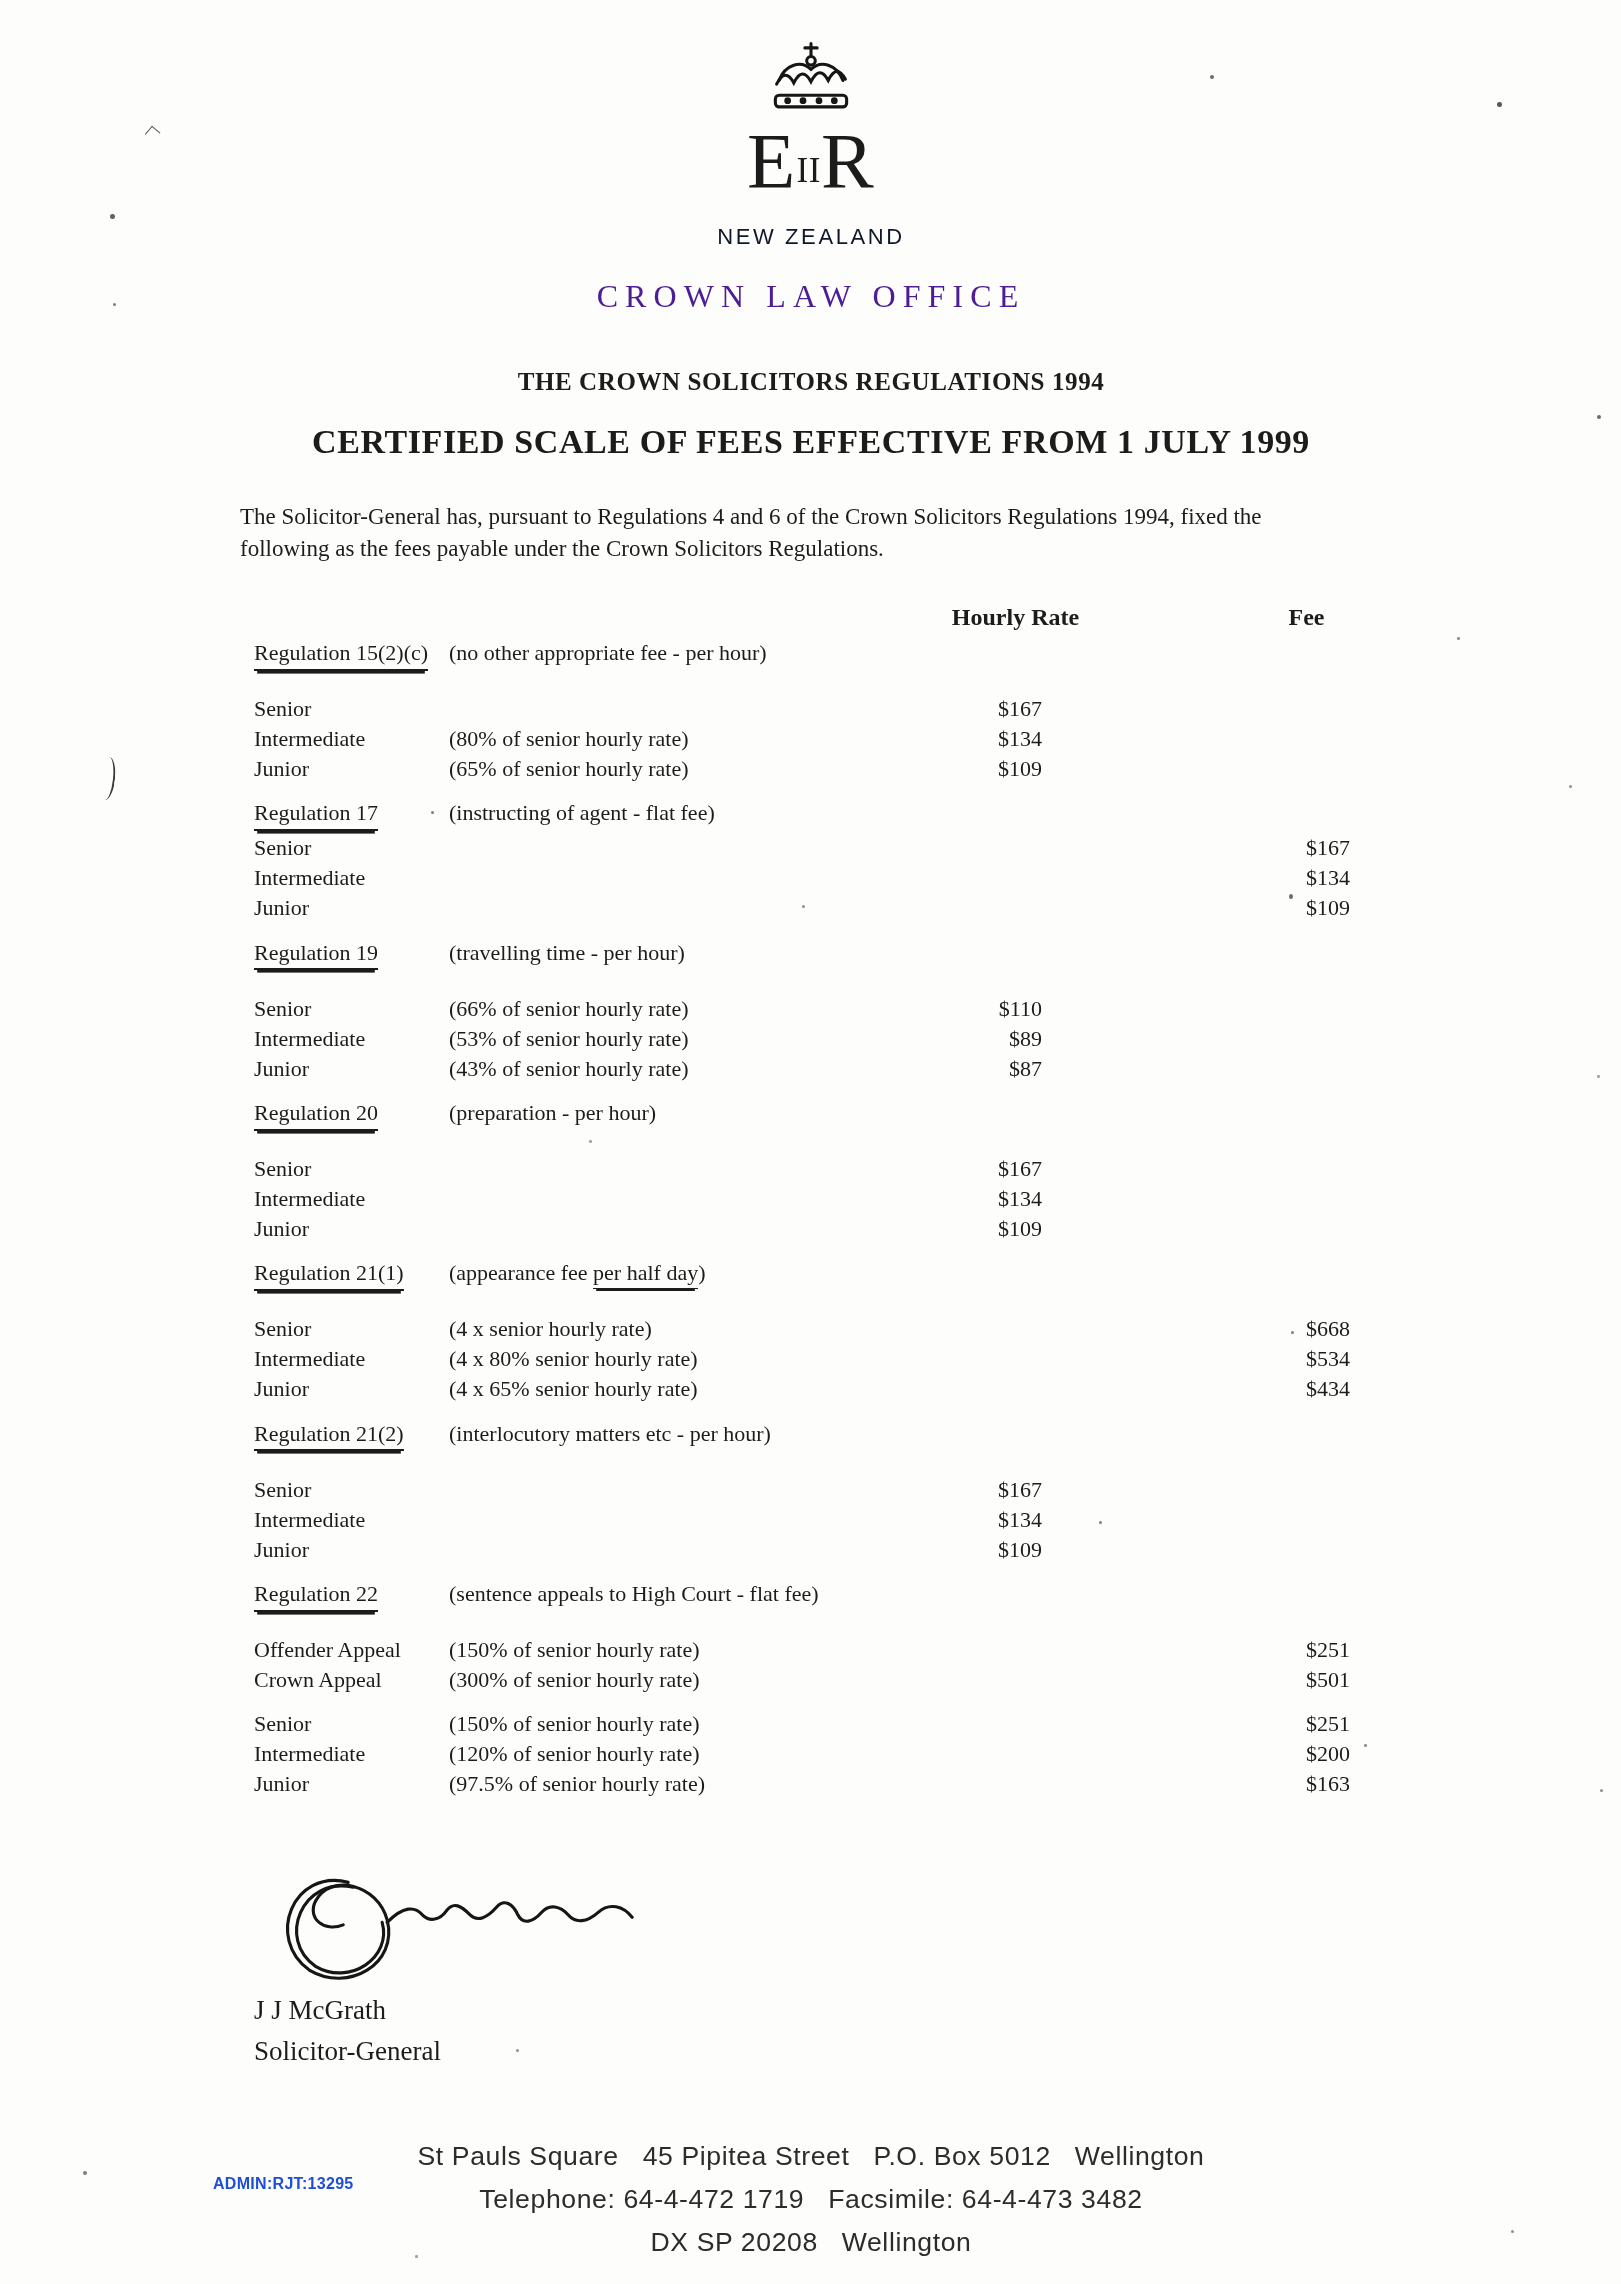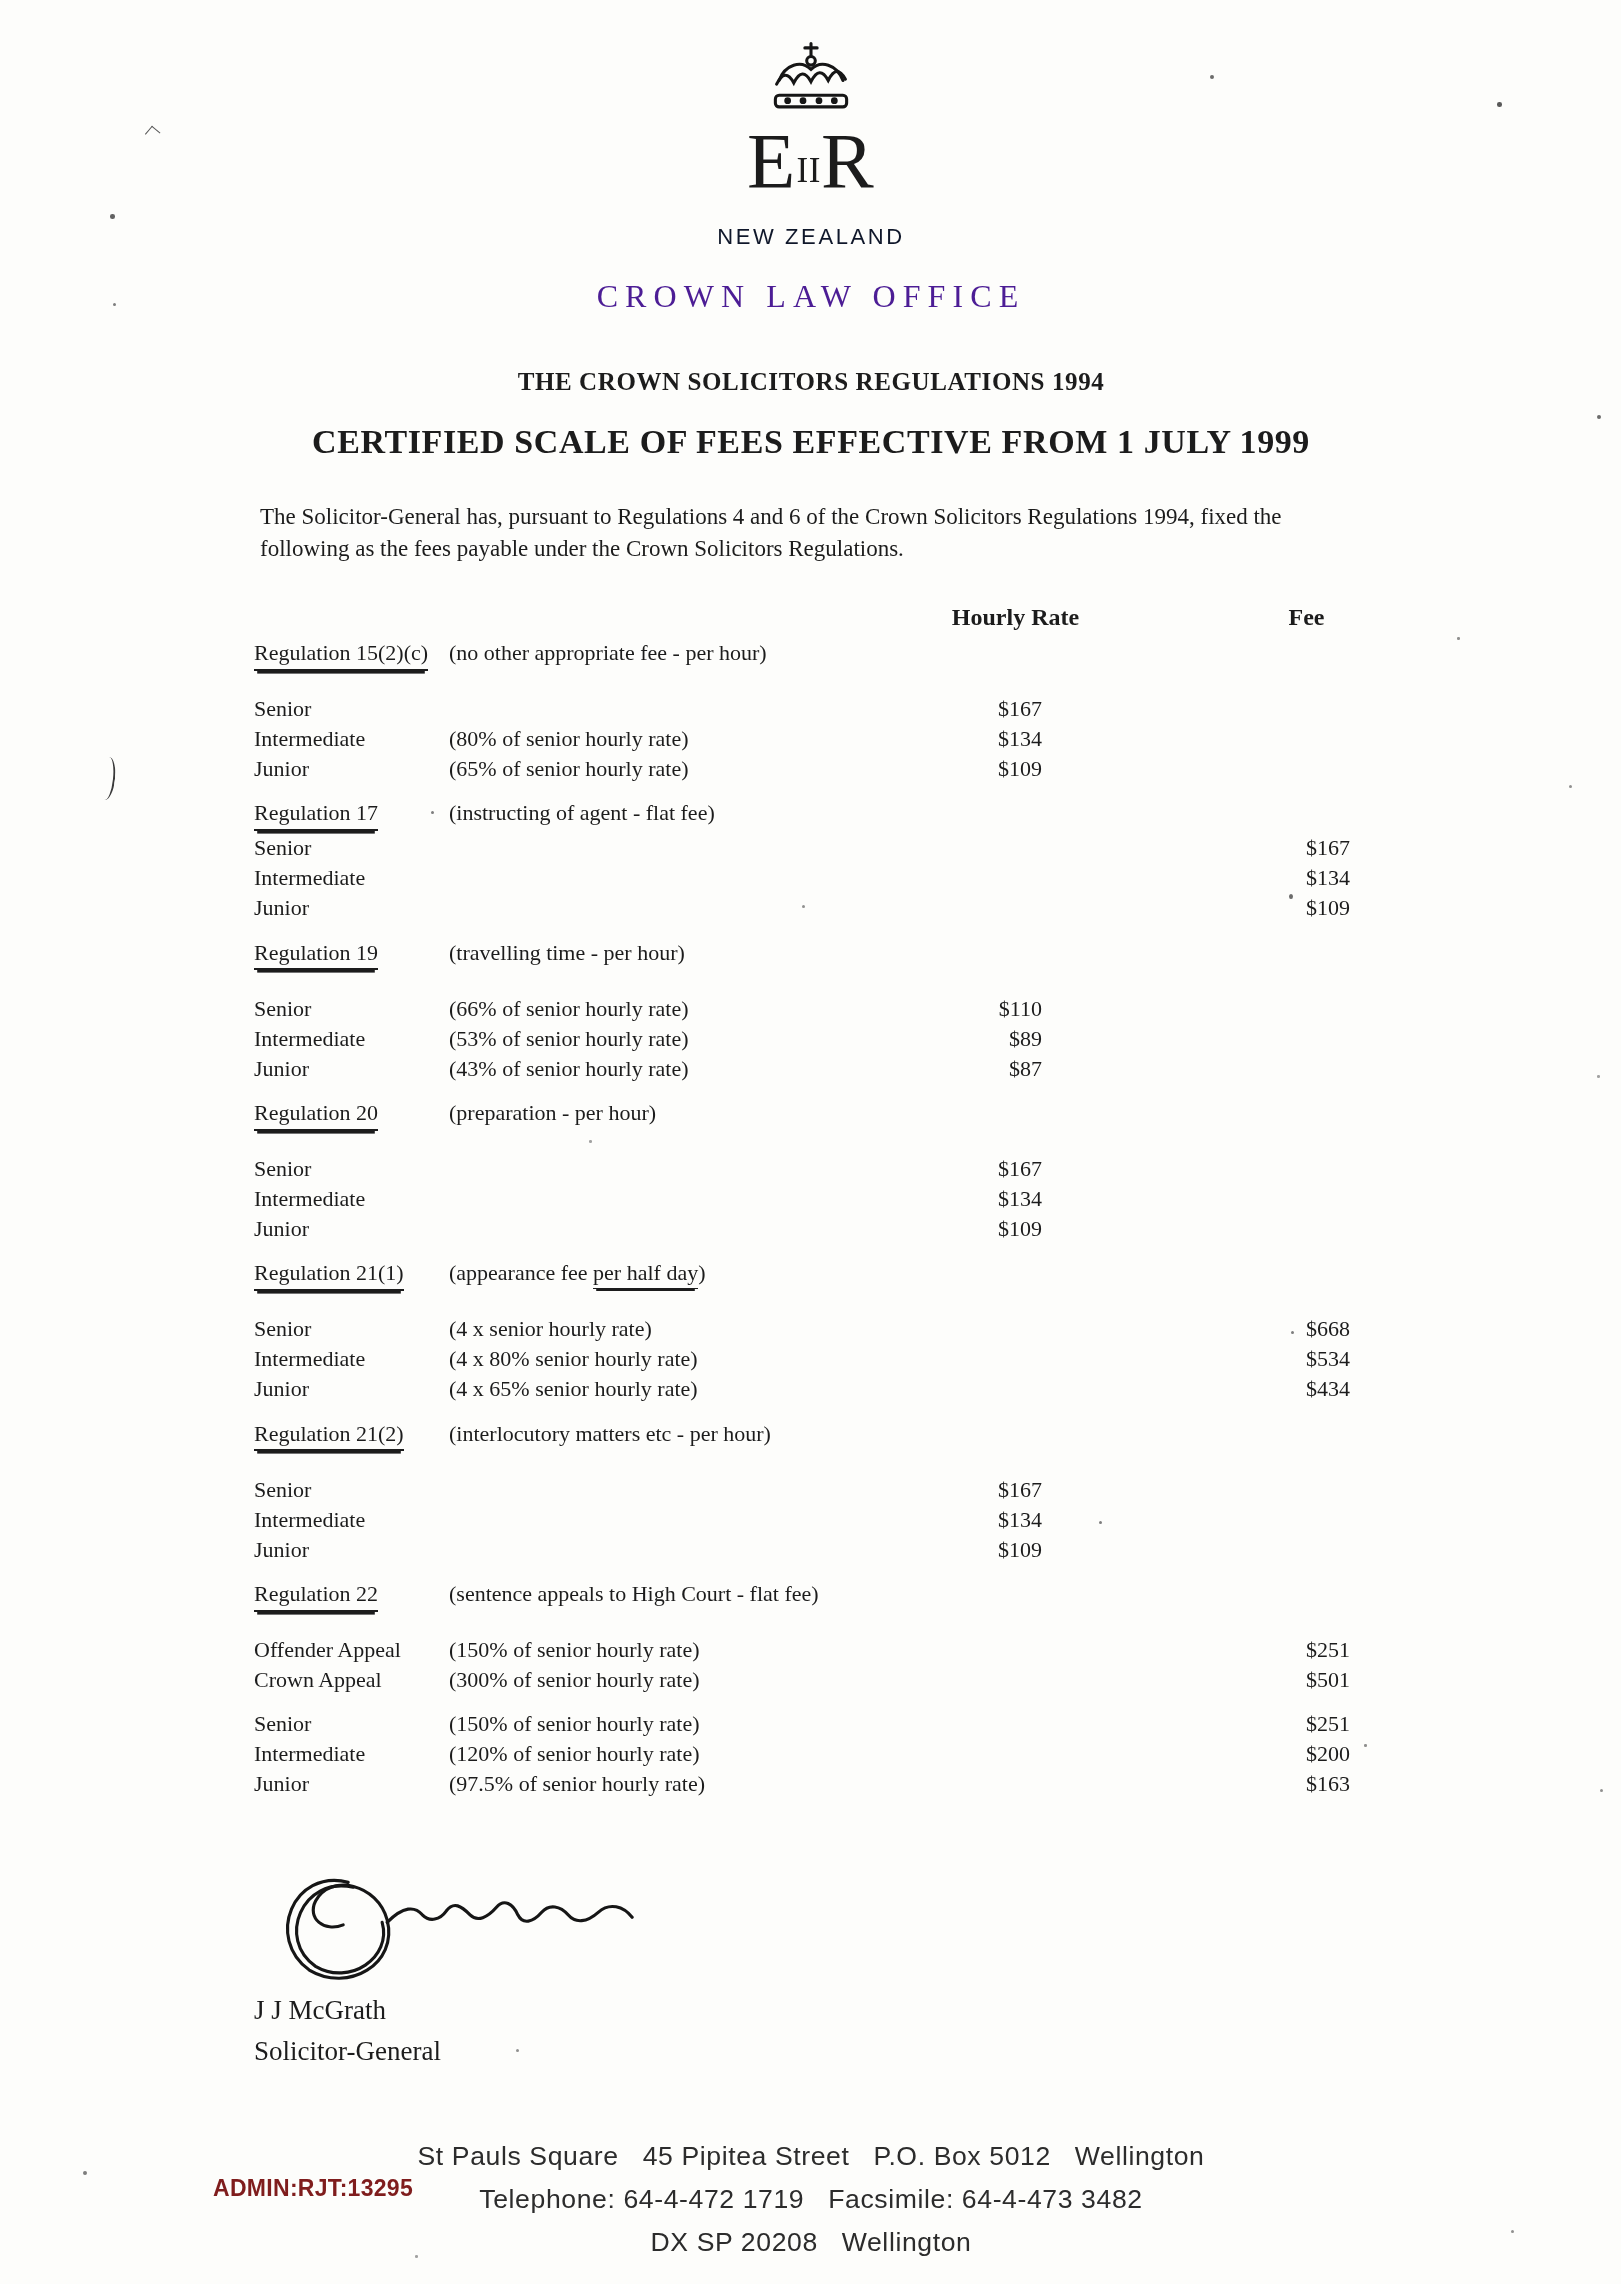--- a/index.html
+++ b/index.html
@@ -15,21 +15,21 @@
   
   .masthead{position:absolute;top:38px;left:0;width:100%;text-align:center;}
   .crown{display:block;margin:0 auto;}
   .cypher{margin-top:3.9px;font-size:79px;line-height:78px;letter-spacing:1.3px;}
   .cypher .roman{font-size:35px;vertical-align:baseline;position:relative;top:-5.2px;letter-spacing:0.6px;}
   .country{margin-top:9px;font-family:"Liberation Sans","DejaVu Sans",sans-serif;font-size:22px;letter-spacing:2.6px;color:#0f172a;}
   .office{margin-top:28.5px;font-size:32px;letter-spacing:7.1px;color:#4c1d95;}
   
   .title1{position:absolute;top:368px;left:0;width:100%;text-align:center;font-size:25px;font-weight:bold;letter-spacing:0.6px;}
   .title2{position:absolute;top:423px;left:0;width:100%;text-align:center;font-size:34px;font-weight:bold;letter-spacing:0.6px;}
-  .intro{position:absolute;top:501px;left:260px;width:1258px;font-size:23px;line-height:32px;}
+  .intro{position:absolute;top:501px;left:240px;width:1258px;font-size:23px;line-height:32px;}
   
   .feetable{position:absolute;left:254px;top:604px;width:1115px;font-size:22px;}
   .colheads{position:relative;height:36px;font-weight:bold;font-size:24px;}
   .colheads .h-hourly{position:absolute;left:674px;width:175px;text-align:center;}
   .colheads .h-fee{position:absolute;left:999px;width:107px;text-align:center;}
   .sec{margin-bottom:14.3px;}
   .sec-head{position:relative;height:30px;margin-bottom:26px;}
   .sec.tight .sec-head{margin-bottom:5.2px;}
   .reg{display:inline-block;border-bottom:2.6px solid #1c1c1c;padding-bottom:2.6px;box-shadow:0 5.8px 0 -3.2px #1c1c1c;}
   .desc{position:absolute;left:195px;top:0;white-space:nowrap;}
@@ -41,21 +41,21 @@
   .c-fee{position:absolute;left:931px;width:165px;top:0;text-align:right;}
   
   .sigblock{position:absolute;left:254px;top:1862px;}
   .sig-name{font-size:27px;margin-top:3.9px;}
   .sig-role{font-size:27px;margin-top:10.4px;}
   
   .footer{position:absolute;left:0;top:2135px;width:100%;text-align:center;
           font-family:"Liberation Sans","DejaVu Sans",sans-serif;color:#2c2c2c;}
   .footer .f-line{font-size:26.6px;line-height:43px;white-space:pre;letter-spacing:0.6px;}
   .admin-ref{position:absolute;left:213px;top:2175px;font-family:"Liberation Sans","DejaVu Sans",sans-serif;
-             font-size:23px;font-weight:bold;color:#7f1d1d;letter-spacing:0.3px;}
+             font-size:16px;font-weight:bold;color:#1d4ed8;letter-spacing:0.3px;}
   
   .speck{position:absolute;background:#474747;border-radius:50%;}
   .paren-mark{position:absolute;left:99px;top:757px;width:14.3px;height:43px;
               border-right:2.6px solid #3a3a3a;border-radius:50%;transform:rotate(6deg);}
   .caret-mark{position:absolute;left:147px;top:128px;width:10.4px;height:10.4px;
               border-left:1.9px solid #555;border-top:1.9px solid #555;transform:rotate(40deg);}
 </style>
 </head>
 <body>
 

